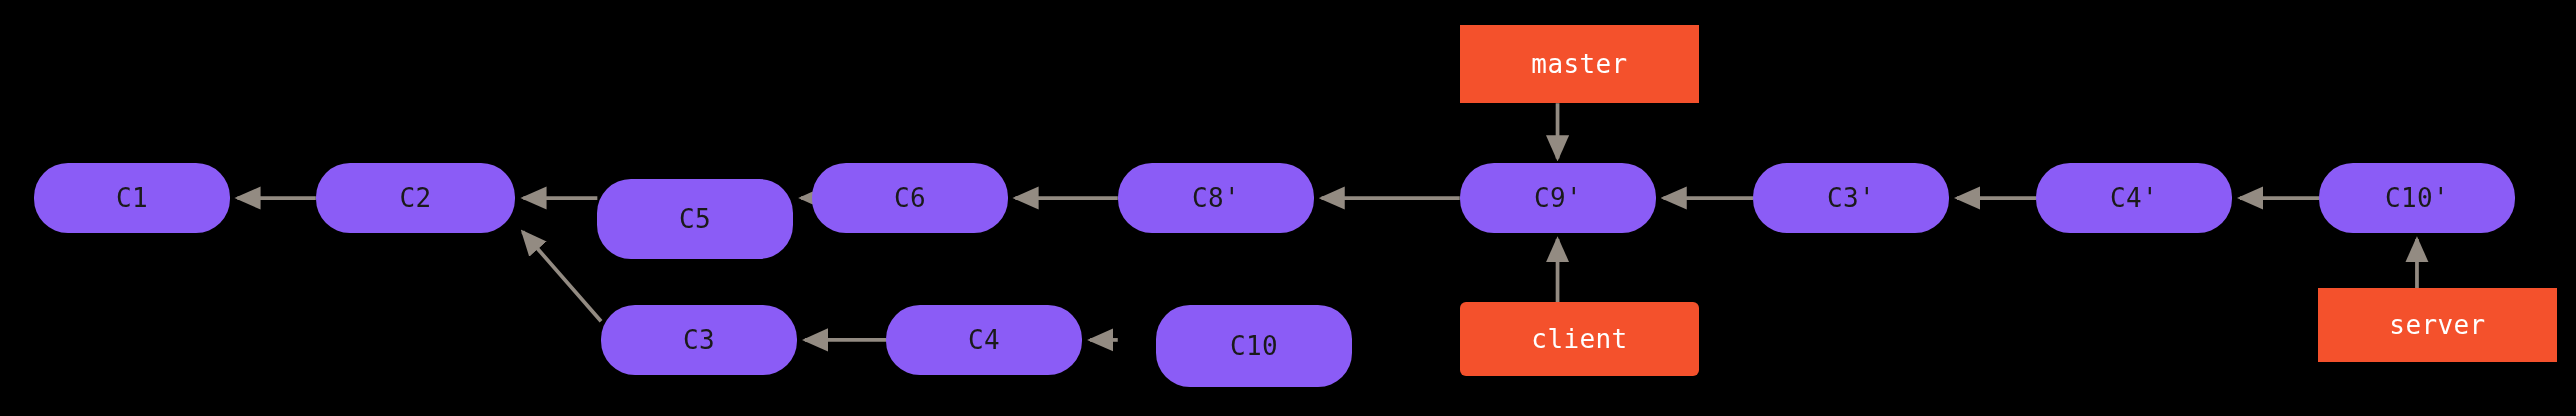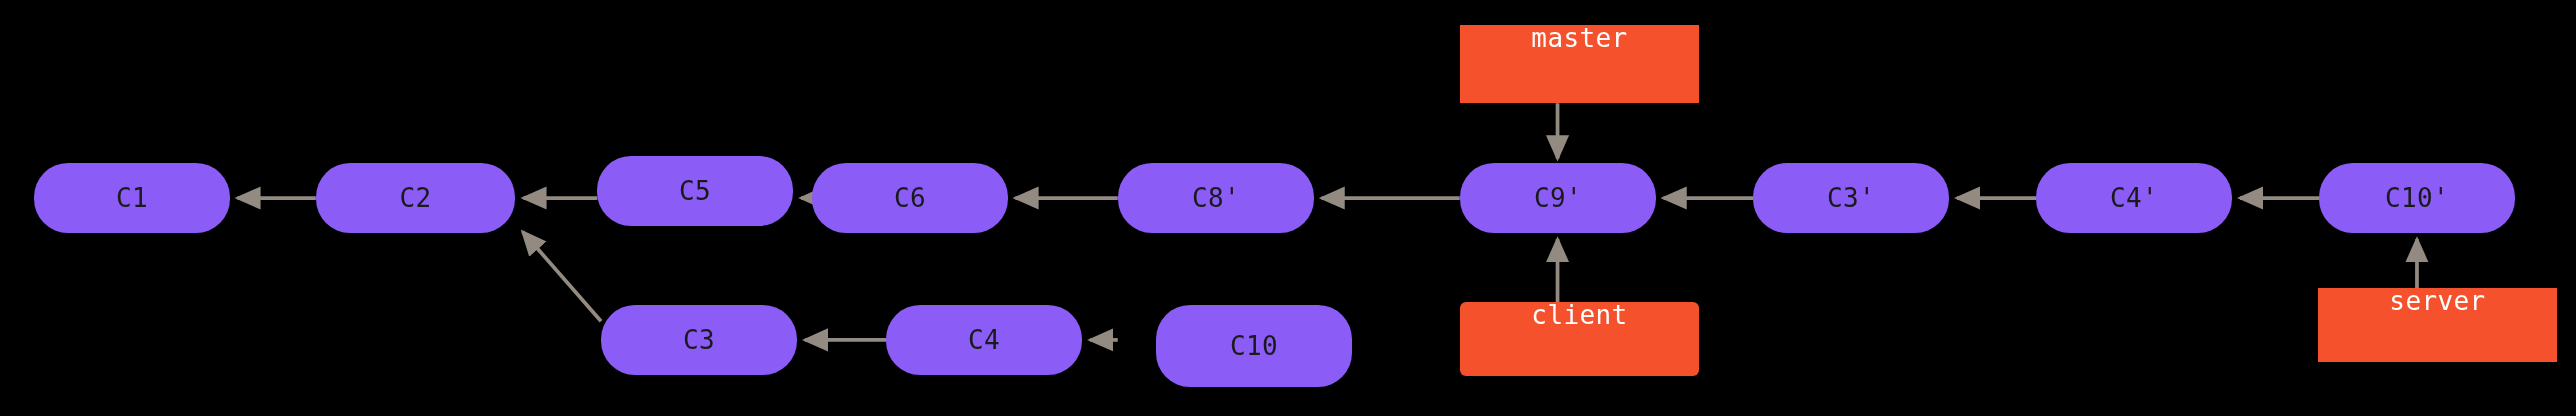--- a/index.html
+++ b/index.html
@@ -27,20 +27,21 @@
     font-size: 26px;
     letter-spacing: 0.4px;
     line-height: 1;
     z-index: 3;
   }
   .branch {
     position: absolute;
     box-sizing: border-box;
     background: #F4512C;
     display: flex;
+    align-items: center;
     justify-content: center;
     color: #FFFFFF;
     font-size: 26px;
     letter-spacing: 0.4px;
     line-height: 1;
     z-index: 3;
   }
   .edge-svg {
     position: absolute;
     left: 0;
@@ -80,21 +81,21 @@
       </g>
   </svg>
 
   <div id="commits-group">
       <div class="commit" style="left: 34px; top: 163px; width: 196px; height: 70px;">
         <span>C1</span>
       </div>
       <div class="commit" style="left: 316px; top: 163px; width: 199px; height: 70px;">
         <span>C2</span>
       </div>
-      <div class="commit" style="left: 597px; top: 156px; width: 196px; height: 70px;">
+      <div class="commit" style="left: 597px; top: 179px; width: 196px; height: 80px;">
         <span>C5</span>
       </div>
       <div class="commit" style="left: 812px; top: 163px; width: 196px; height: 70px;">
         <span>C6</span>
       </div>
       <div class="commit" style="left: 1118px; top: 163px; width: 196px; height: 70px;">
         <span>C8'</span>
       </div>
       <div class="commit" style="left: 1460px; top: 163px; width: 196px; height: 70px; align-items: center;">
         <span>C9'</span>

